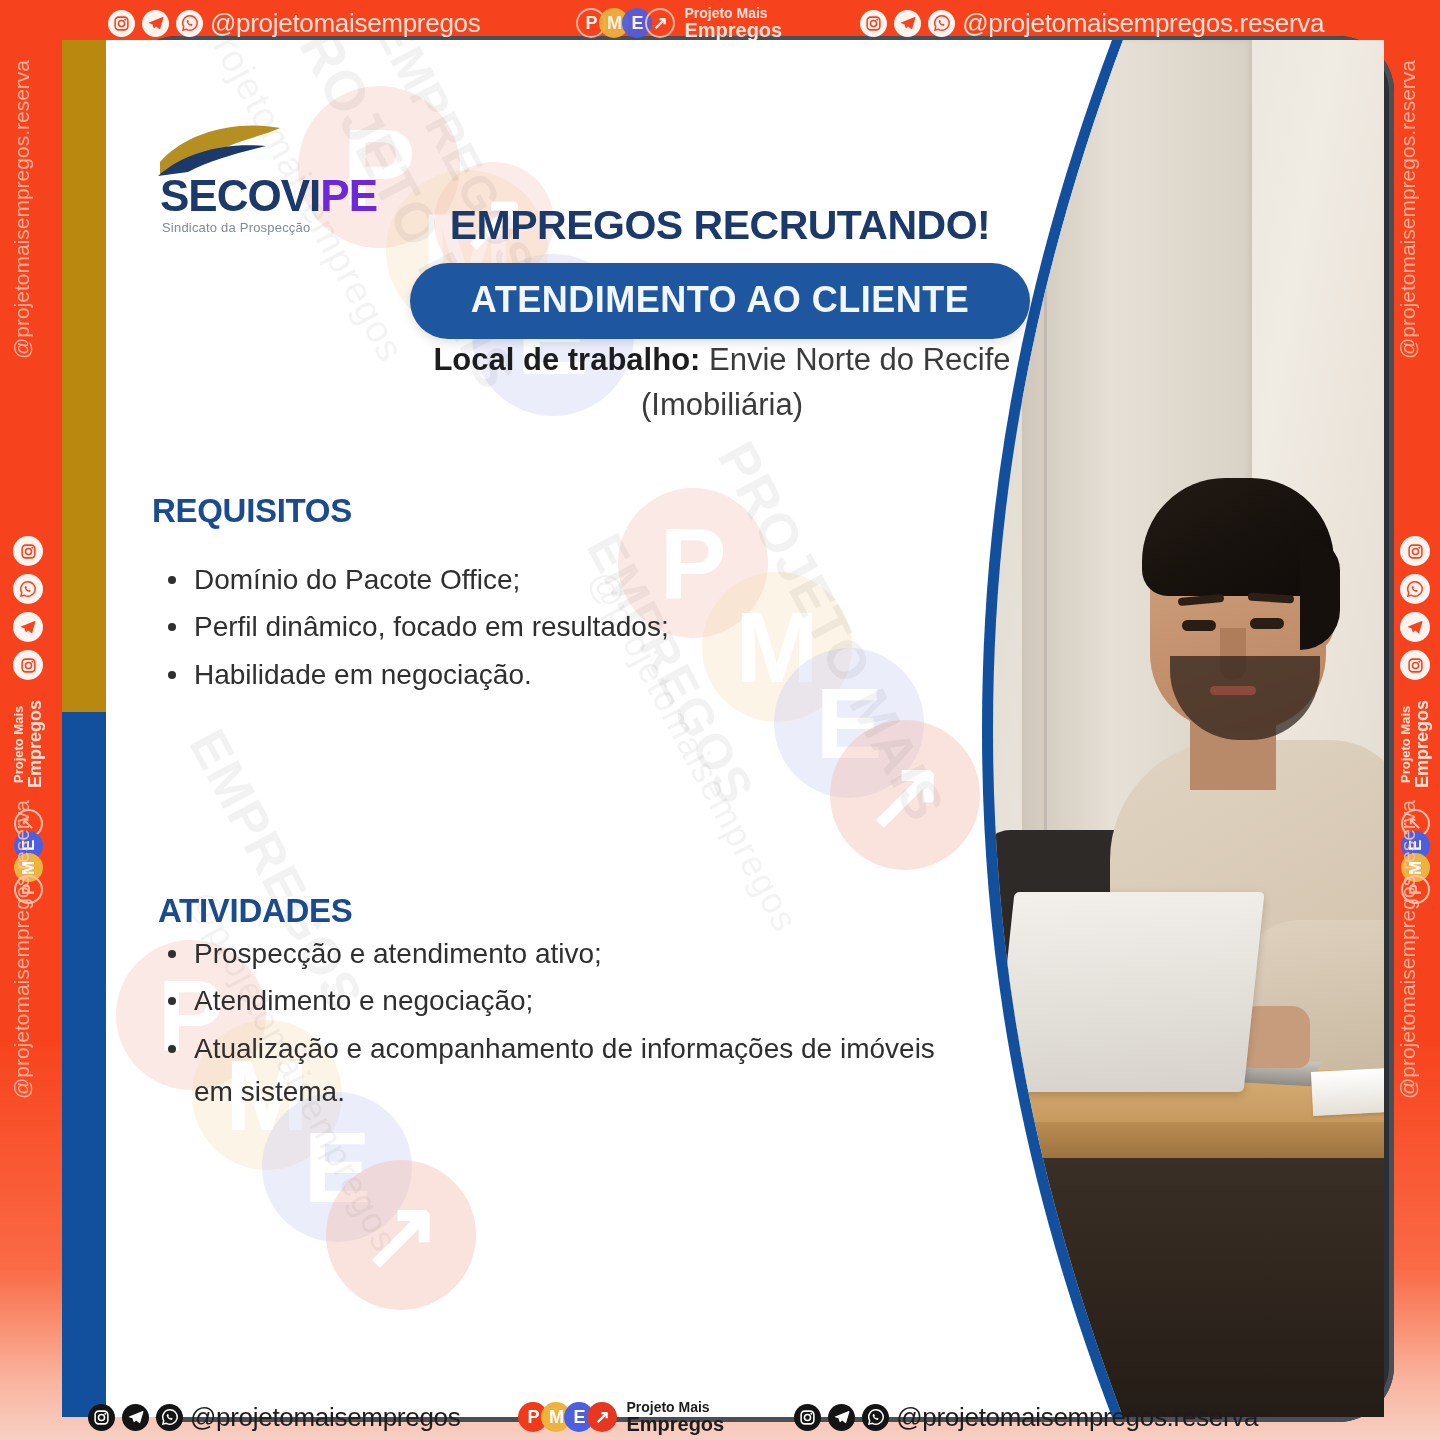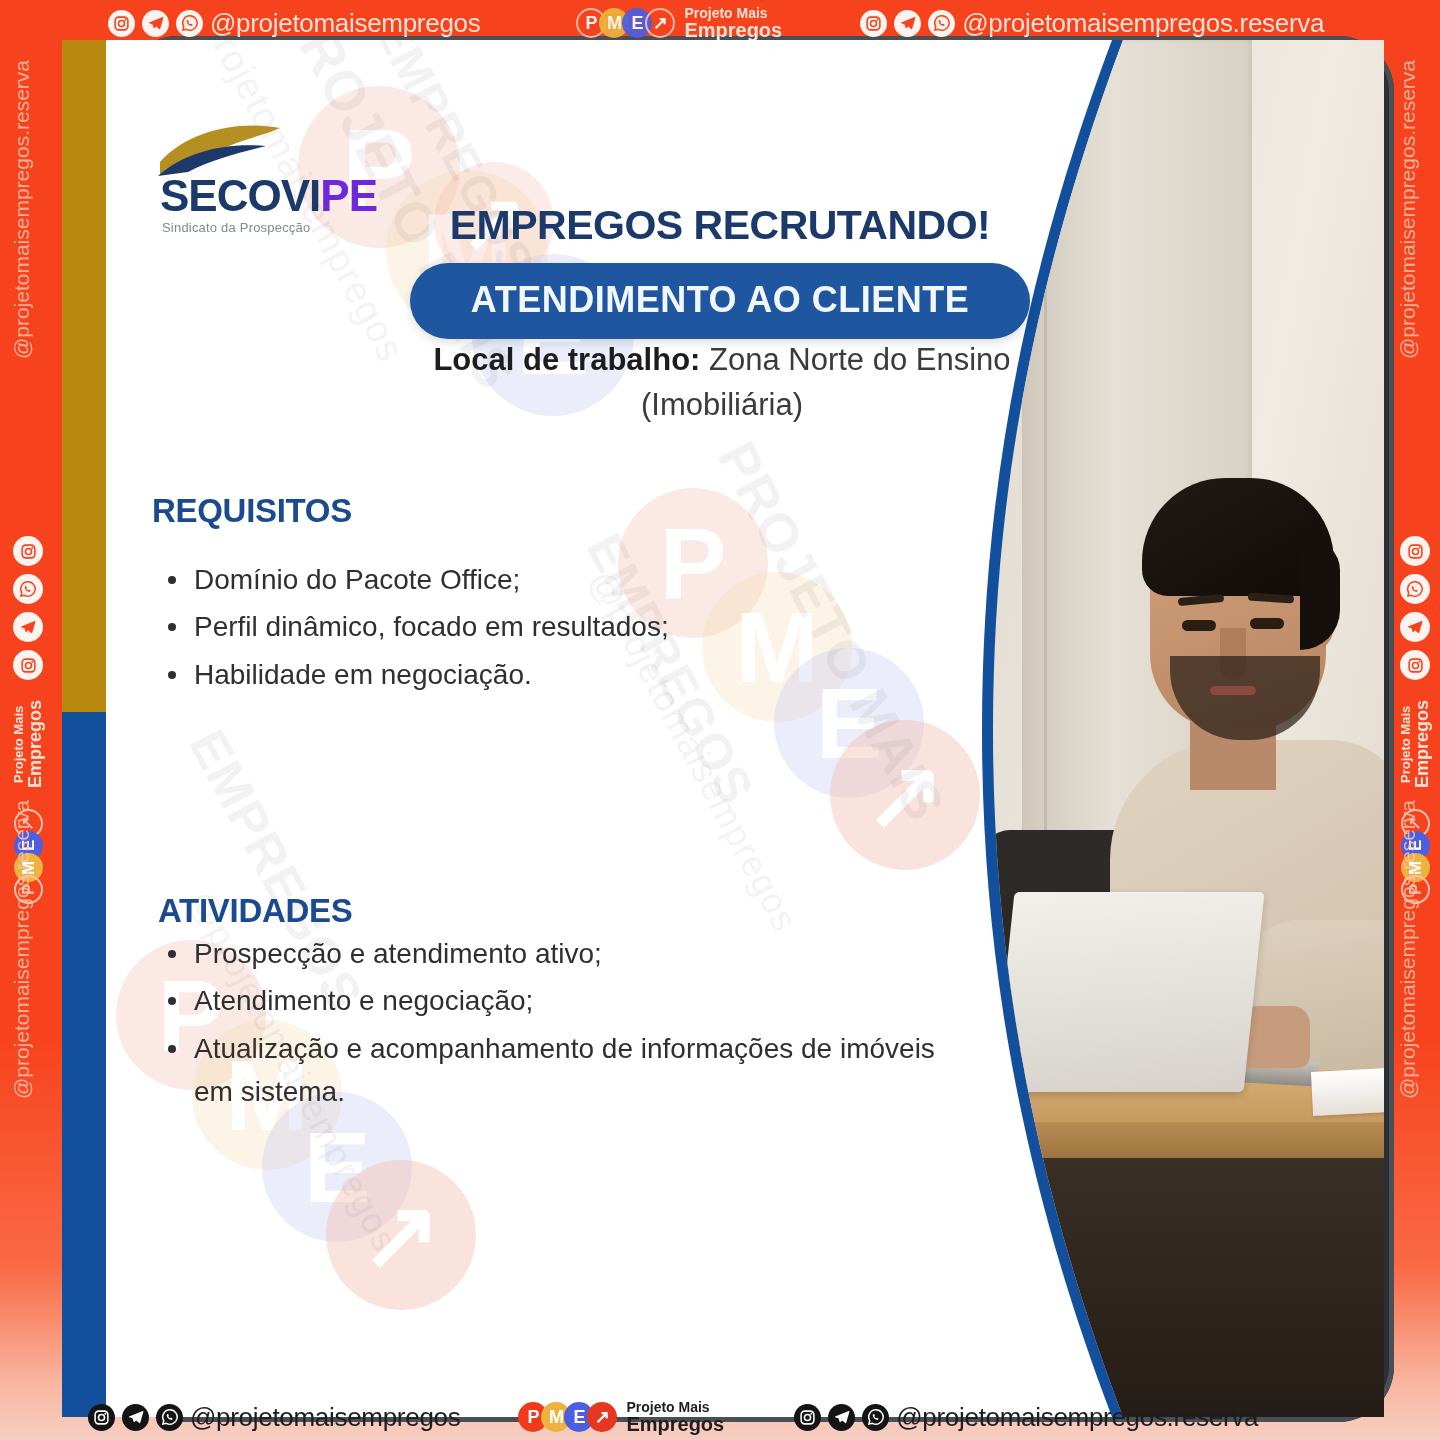--- a/index.html
+++ b/index.html
@@ -491,21 +491,21 @@
   </div>
 
   <div id="headline">
     <div class="h1">EMPREGOS RECRUTANDO!</div>
     <div class="pill">
       <span>ATENDIMENTO AO CLIENTE</span>
     </div>
   </div>
 
   <div id="local">
-    <div><b>Local de trabalho:</b><span> Zona Norte do Ensino</span></div>
+    <div><b>Local de trabalho:</b><span> Envie Norte do Recife</span></div>
     <div>(Imobiliária)</div>
   </div>
 
   <div class="sec-head" id="h-req">REQUISITOS</div>
   <ul class="bl" id="l-req">
     <li>Domínio do Pacote Office;</li>
     <li>Perfil dinâmico, focado em resultados;</li>
     <li>Habilidade em negociação.</li>
   </ul>
 

